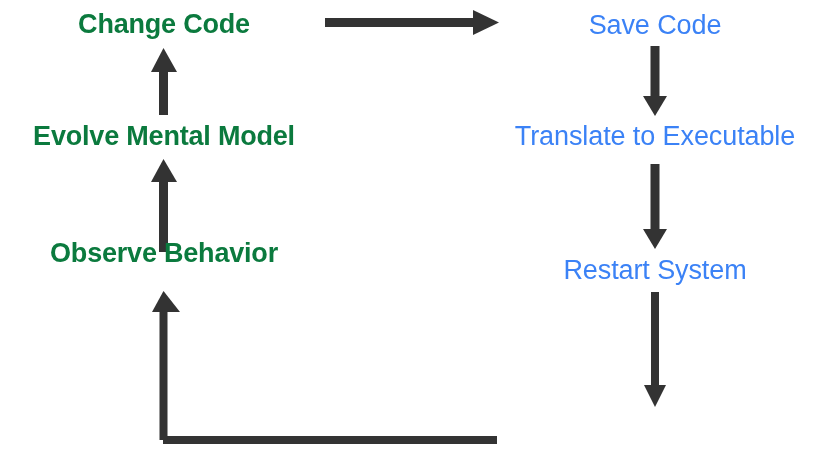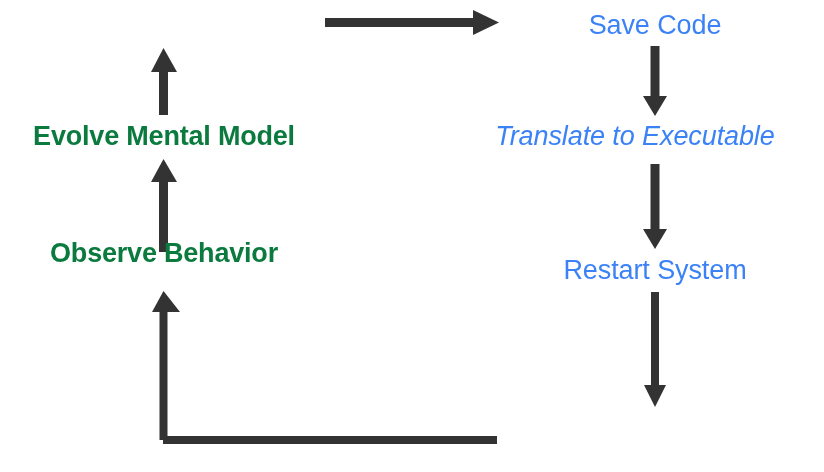--- a/index.html
+++ b/index.html
@@ -85,25 +85,26 @@
       <rect x="159" y="178" width="9" height="74"></rect>
       <polygon points="151,182 177,182 163.5,159"></polygon>
     </g>
 
     <g>
       <rect x="159" y="68" width="9" height="47"></rect>
       <polygon points="151,72 177,72 163.5,48"></polygon>
     </g>
   </svg>
 
+  <div class="node node-green" style="left:164px; top:24px;">Change Code</div>
 
   <div class="node node-green" style="left:164px; top:136px;">Evolve Mental Model</div>
 
   <div class="node node-green" style="left:164px; top:253px;">Observe Behavior</div>
 
   <div class="node node-dark" style="left:655px; top:25px;">Save Code</div>
 
-  <div class="node node-dark" style="left:635px; top:136px;font-style:italic;">Translate to Executable</div>
+  <div class="node node-dark" style="left:655px; top:136px;">Translate to Executable</div>
 
   <div class="node node-dark" style="left:655px; top:270px;text-align:center;">Restart System</div>
 
 
 </div>
 
 </body></html>

